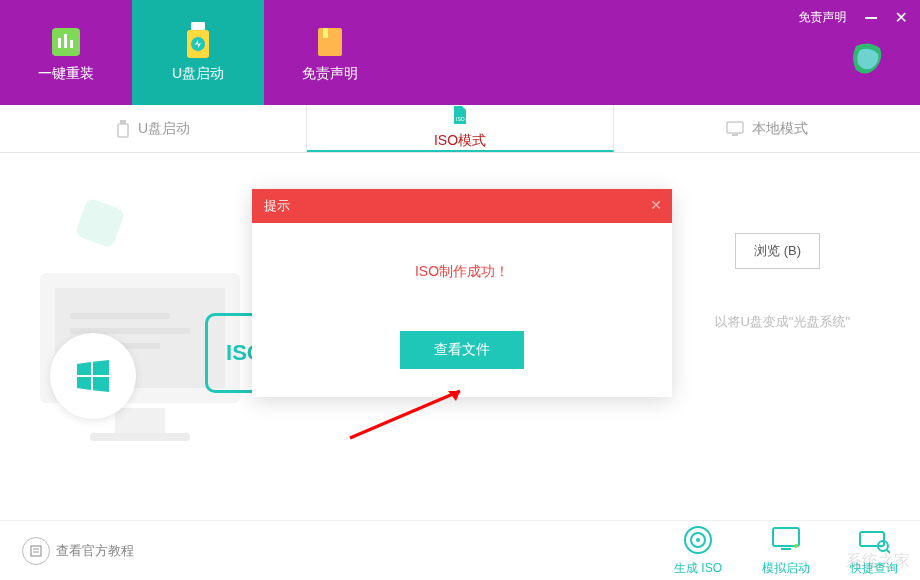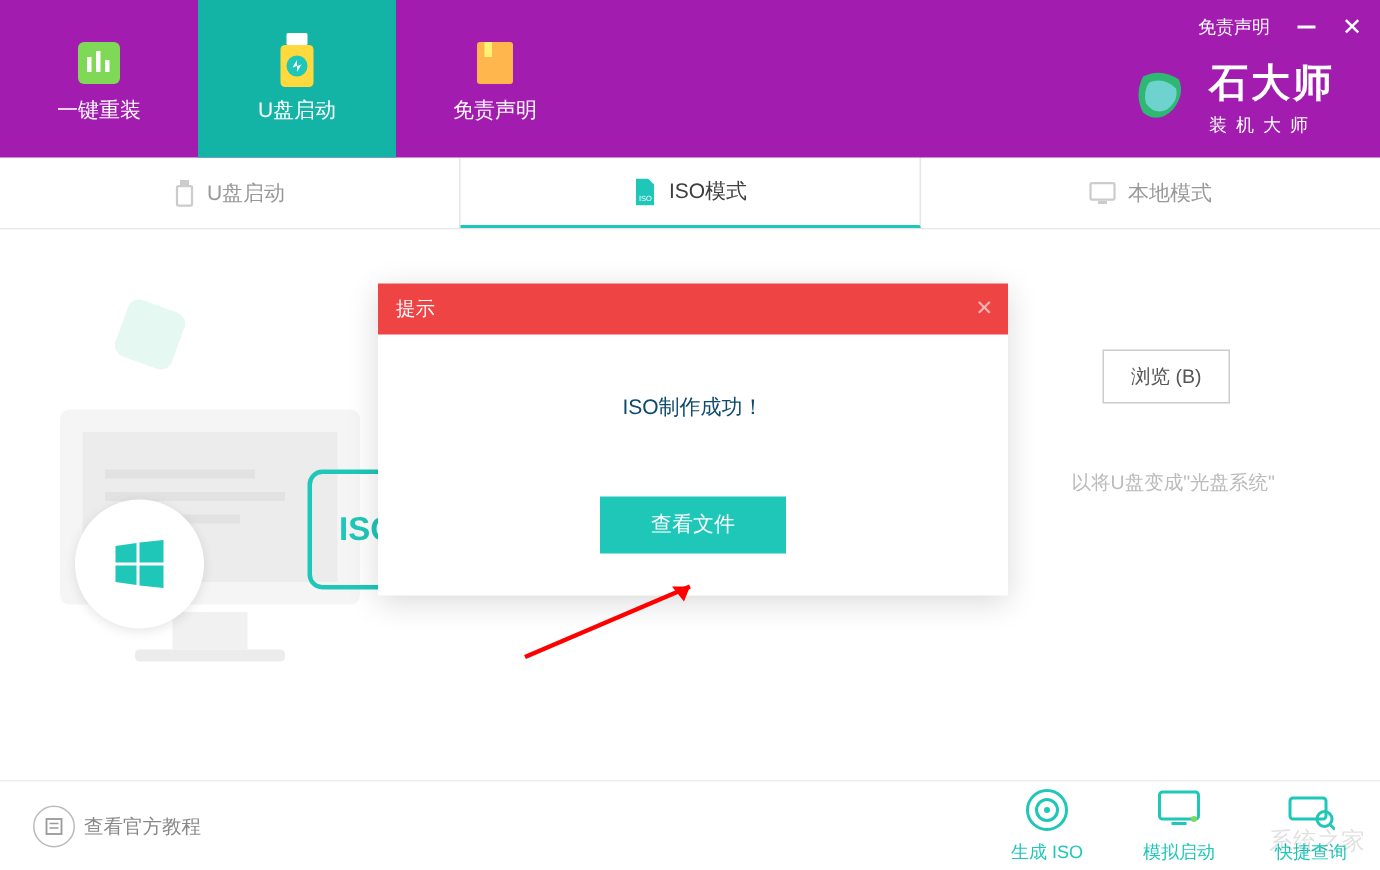--- a/index.html
+++ b/index.html
@@ -16,35 +16,35 @@
 .nav-icon { width: 40px; height: 40px; display: flex; align-items: center; justify-content: center; }
 
 .brand { position: absolute; right: 30px; top: 38px; display: flex; align-items: center; gap: 10px; }
 .brand-text { color: #fff; }
 .brand-title { font-size: 26px; font-weight: bold; letter-spacing: 2px; }
 .brand-sub { font-size: 12px; letter-spacing: 6px; margin-top: 2px; }
 
 .tabs { height: 48px; display: flex; border-bottom: 1px solid #e5e5e5; }
 .tab { flex: 1; display: flex; align-items: center; justify-content: center; gap: 8px; font-size: 14px; color: #999; cursor: pointer; border-right: 1px solid #e5e5e5; }
 .tab:last-child { border-right: none; }
-.tab.active { color: #404040; border-bottom: 2px solid #1fc7b8; }
+.tab.active { color: #b91c1c; border-bottom: 2px solid #1fc7b8; flex-direction: column; }
 
 .main { height: calc(580px - 105px - 48px - 60px); position: relative; background: #fff; }
 
 .bg-illustration { position: absolute; left: 30px; top: 40px; opacity: 0.6; }
 .browse-btn { position: absolute; right: 100px; top: 80px; padding: 8px 18px; border: 1px solid #ccc; background: #fff; font-size: 13px; color: #555; cursor: pointer; }
 .hint-text { position: absolute; right: 70px; top: 160px; font-size: 13px; color: #bbb; }
 
 .iso-box { position: absolute; left: 205px; top: 160px; width: 80px; height: 80px; border: 3px solid #1fc7b8; border-radius: 10px; display: flex; align-items: center; justify-content: center; color: #1fc7b8; font-size: 22px; font-weight: bold; }
 .win-circle { position: absolute; left: 50px; top: 180px; width: 86px; height: 86px; border-radius: 50%; background: #fff; box-shadow: 0 2px 8px rgba(0,0,0,0.1); display: flex; align-items: center; justify-content: center; }
 
 .dialog { position: absolute; left: 252px; top: 36px; width: 420px; background: #fff; box-shadow: 0 4px 20px rgba(0,0,0,0.15); z-index: 10; }
 .dialog-header { height: 34px; background: #ef4444; color: #fff; display: flex; align-items: center; padding: 0 12px; font-size: 13px; position: relative; }
 .dialog-close { position: absolute; right: 10px; top: 8px; color: rgba(255,255,255,0.6); cursor: pointer; font-size: 14px; }
-.dialog-body { padding: 40px 0 50px; text-align: center; font-size: 14px; color: #0c4a6e; }
+.dialog-body { padding: 40px 0 50px; text-align: center; font-size: 14px; color: #ef4444; }
 .dialog-footer { padding-bottom: 28px; text-align: center; }
 .dialog-btn { display: inline-block; background: #1fc7b8; color: #fff; padding: 10px 34px; font-size: 14px; cursor: pointer; border: none; }
 
 .arrow { position: absolute; left: 340px; top: 230px; z-index: 11; pointer-events: none; }
 
 .footer { height: 60px; border-top: 1px solid #eee; display: flex; align-items: center; padding: 0 22px; gap: 24px; }
 .footer-left { display: flex; gap: 24px; flex: 1; }
 .footer-link { display: flex; align-items: center; gap: 6px; font-size: 13px; color: #888; cursor: pointer; }
 .footer-link-icon { width: 28px; height: 28px; border: 1.5px solid #bbb; border-radius: 50%; display: flex; align-items: center; justify-content: center; }
 .footer-actions { display: flex; gap: 40px; }
@@ -93,24 +93,20 @@
           </svg>
       </div>
       <span>免责声明</span>
     </div>
   </div>
   <div class="brand">
     <svg width="44" height="44" viewBox="0 0 44 44">
       <path d="M10 8 Q22 2 34 10 Q38 20 30 30 Q20 40 10 32 Q4 20 10 8 Z" fill="#2eb872"></path>
       <path d="M14 12 Q24 8 32 16 Q34 24 26 30 Q18 34 12 26 Q10 18 14 12 Z" fill="#6ed3cf"></path>
     </svg>
-    <div class="brand-text">
-      <div class="brand-title">石大师</div>
-      <div class="brand-sub">装机大师</div>
-    </div>
   </div>
 </div>
 
 <div class="tabs">
   <div class="tab">
     <svg width="14" height="18" viewBox="0 0 14 18">
         <rect x="4" y="0" width="6" height="4" fill="#ccc"></rect>
         <rect x="2" y="4" width="10" height="13" rx="1" fill="none" stroke="#ccc" stroke-width="1.5"></rect>
       </svg>
     <span>U盘启动</span>

